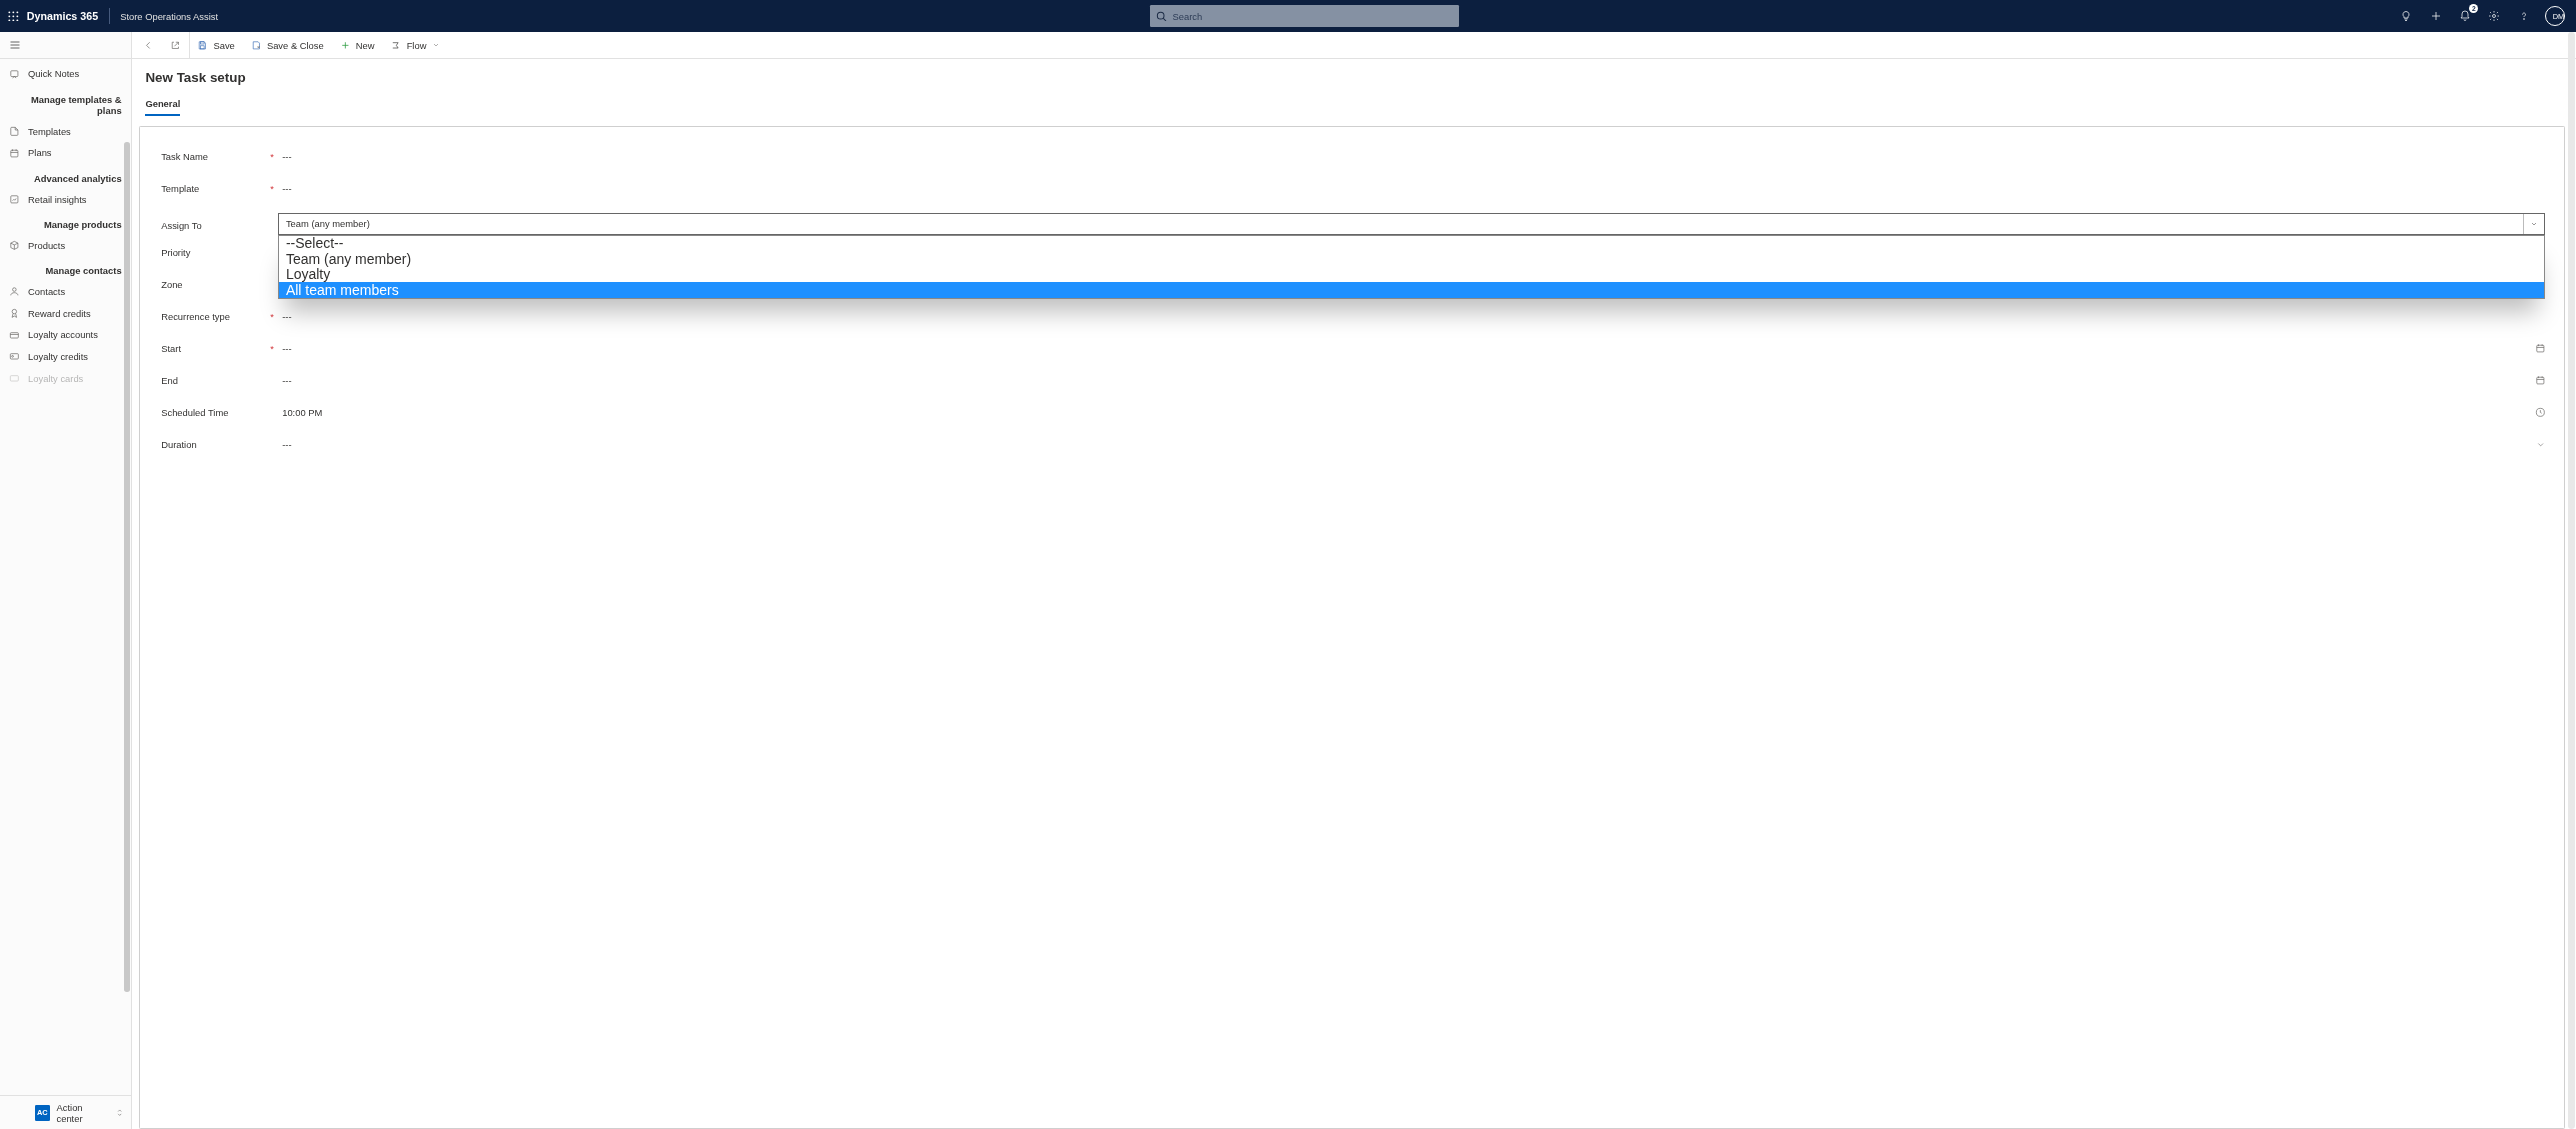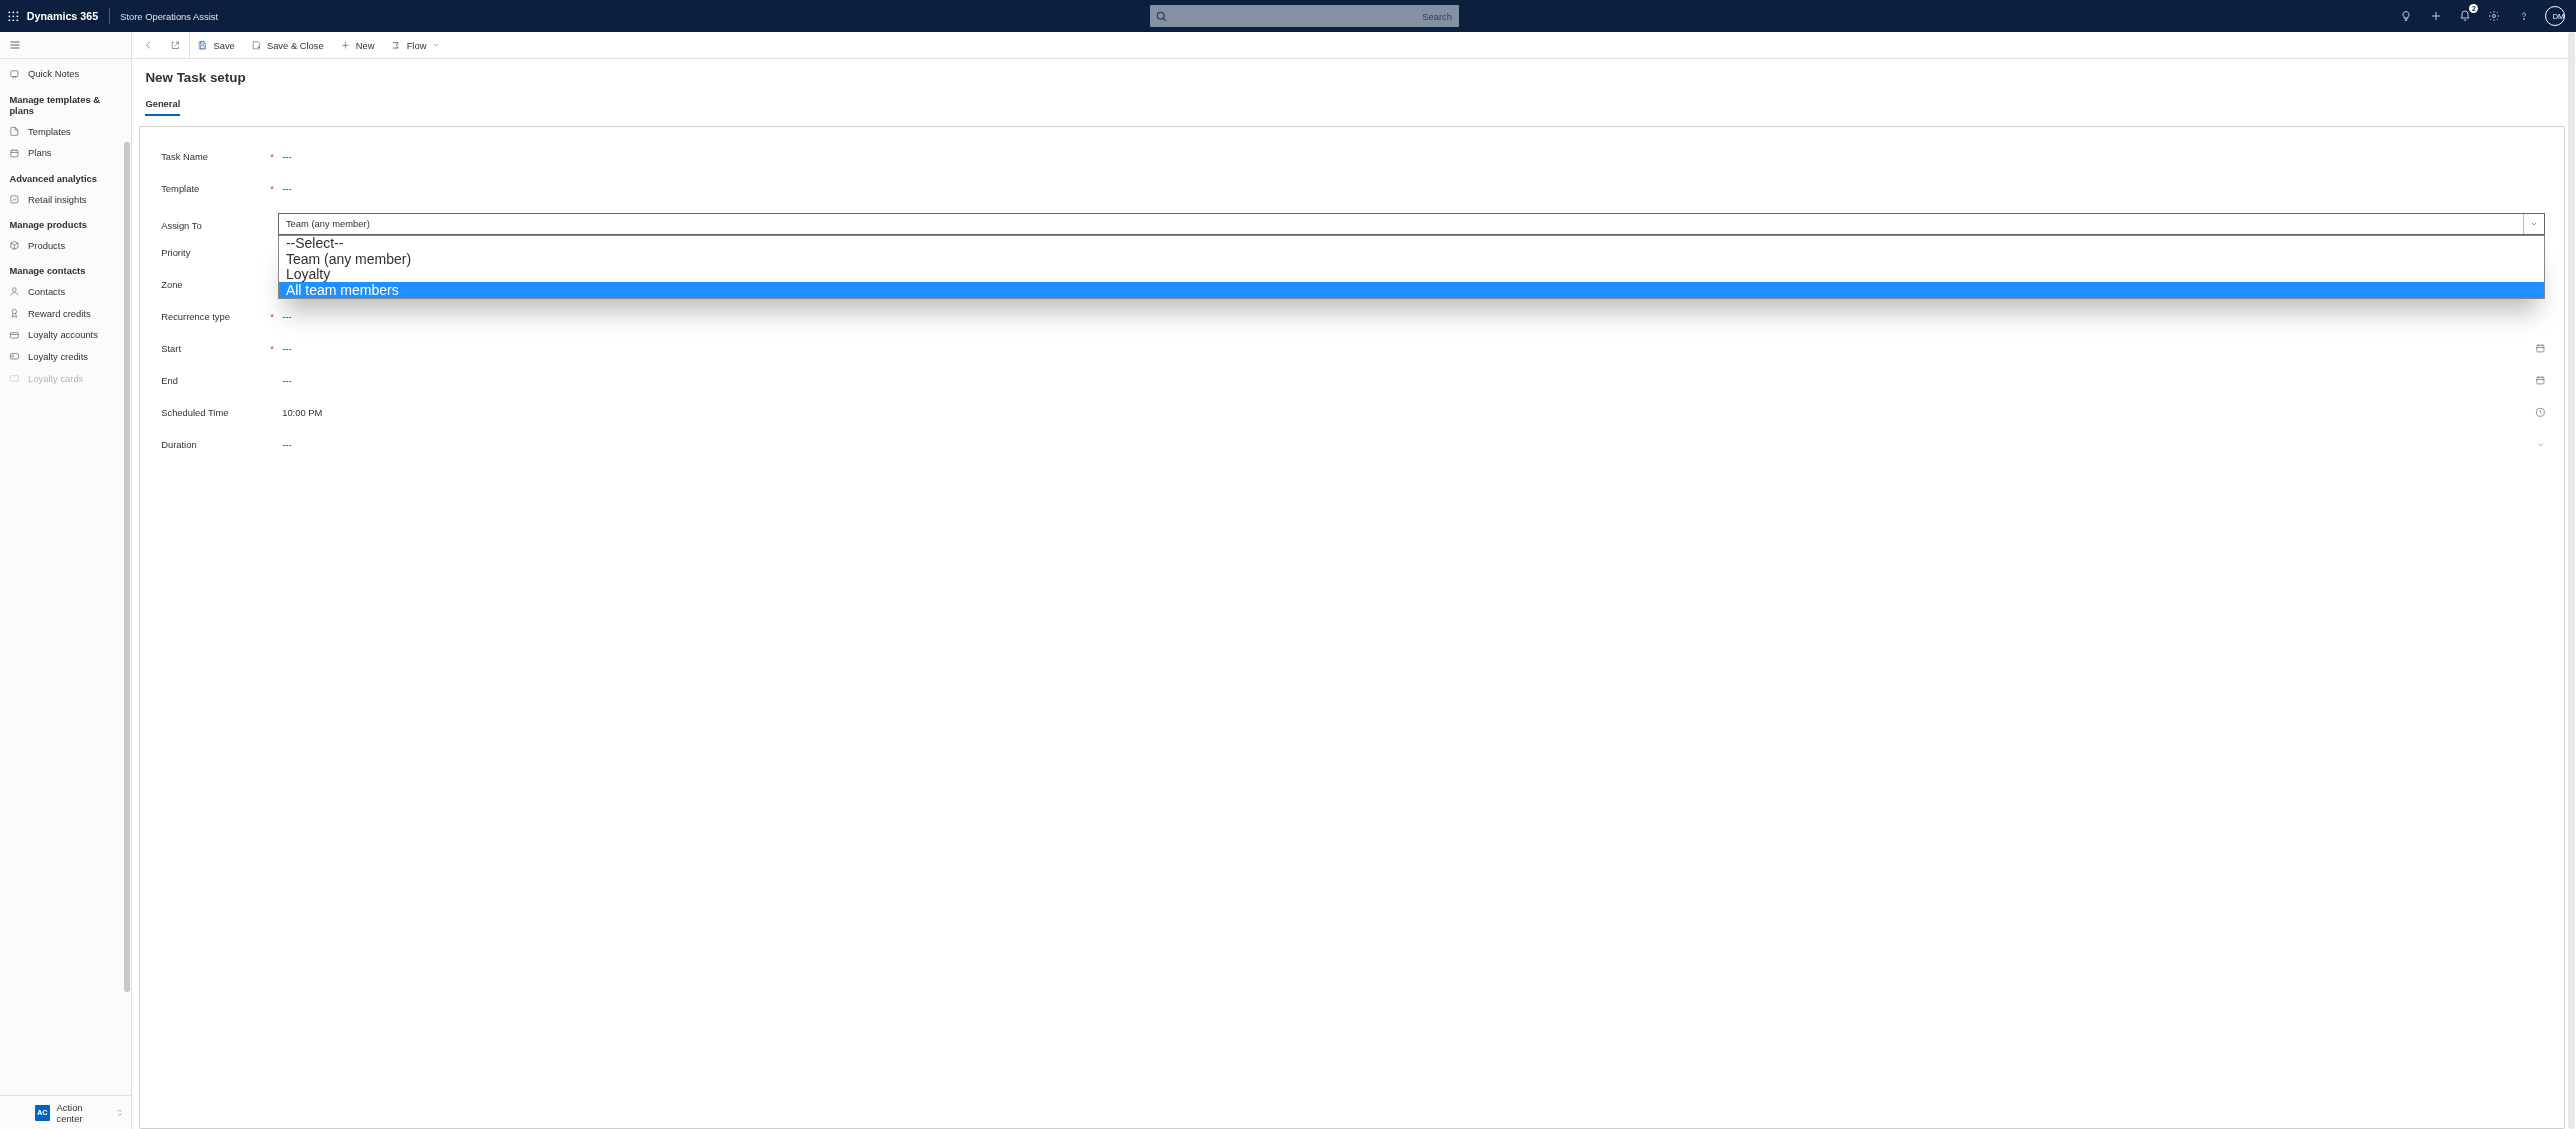--- a/index.html
+++ b/index.html
@@ -8,41 +8,41 @@
 
   
   .topbar { height:32px; background:#0c1f3f; color:#fff; display:flex; align-items:center; padding:0 5.4px; }
   .topbar .waffle { width:21.5px; height:21.5px; display:flex; align-items:center; justify-content:center; cursor:pointer; }
   .topbar .brand { font-weight:600; font-size:10.7px; margin-left:5.4px; }
   .topbar .divider { width:0.7px; height:16px; background:#465a7d; margin:0 10.7px; }
   .topbar .appname { font-size:9.4px; color:#e1e1e1; }
   .search-wrap { margin-left:auto; margin-right:auto; }
   .searchbox { width:309px; height:21.5px; background:#8591a3; border-radius:1.3px; display:flex; align-items:center; padding:0 6.7px; color:#1b2a44; }
   .searchbox svg { flex-shrink:0; }
-  .searchbox input { flex:1; border:none; background:transparent; color:#1b2a44; font-size:9.4px; margin-left:5.4px; outline:none;text-align:right; }
+  .searchbox input { flex:1; border:none; background:transparent; color:#1b2a44; font-size:9.4px; margin-left:5.4px; outline:none; }
   .searchbox input::placeholder { color:#2d3c56; }
   .topbar .right-icons { display:flex; align-items:center; gap:13.4px; margin-left:8px; margin-right:5.4px; }
   .topbar .icon-btn { width:16px; height:16px; display:flex; align-items:center; justify-content:center; cursor:pointer; position:relative; }
   .topbar .badge { position:absolute; top:-4px; right:-5.4px; background:#fff; color:#0c1f3f; font-size:6.7px; font-weight:600; border-radius:5.4px; padding:0 2.7px; line-height:9.4px; min-width:9.4px; text-align:center; }
   .avatar { width:20px; height:20px; border:1px solid #fff; border-radius:50%; display:flex; align-items:center; justify-content:flex-end; font-size:7.4px; color:#fff; }
 
   
   .cmdbar { height:27px; border-bottom:0.7px solid #e1e1e1; display:flex; align-items:center; background:#fff; padding-left:2.7px; }
   .cmdbar .sep { width:0.7px; height:27px; background:#e1e1e1; }
   .cmdbar .btn { display:flex; align-items:center; gap:5.4px; padding:0 8px; cursor:pointer; height:27px; font-size:9.4px; }
   .cmdbar .btn.iconly { padding:0; width:27px; justify-content:center; }
   .cmdbar svg { flex-shrink:0; }
 
   
   .body-row { flex:1; display:flex; min-height:0; }
   .sidebar { width:132px; border-right:0.7px solid #e1e1e1; display:flex; flex-direction:column; position:relative; background:#fbfbfb; }
   .sidebar-scroll { flex:1; overflow:hidden; position:relative; padding-top:4px; }
   .sidebar .nav-item { display:flex; align-items:center; gap:8px; padding:5.4px 9.4px; cursor:pointer; font-size:9.4px; color:#323130; }
   .sidebar .nav-item svg { width:10.7px; height:10.7px; flex-shrink:0; stroke:#605e5c; }
-  .sidebar .section-title { font-weight:600; font-size:9.4px; padding:9.4px 9.4px 4px 9.4px; color:#323130; }
+  .sidebar .section-title { font-weight:600; font-size:9.4px; padding:9.4px 9.4px 4px 9.4px; color:#323130;text-align:right; }
   .sidebar .faded-item { opacity:0.35; }
   .sidebar .vscrollbar { position:absolute; right:1.3px; top:0; width:5.4px; height:100%; }
   .sidebar .vscrollbar .thumb { position:absolute; top:8%; width:5.4px; height:82%; background:#c8c8c8; border-radius:2.7px; }
   .sidebar-footer { border-top:0.7px solid #e1e1e1; display:flex; align-items:center; padding:5.4px 6.7px; gap:6.7px; cursor:pointer; }
   .sidebar-footer .badge-sq { width:16px; height:16px; background:#0064c1; color:#fff; font-size:7.4px; font-weight:600; display:flex; align-items:center; justify-content:center; border-radius:1.3px;margin-left:28px; }
   .sidebar-footer .updown { margin-left:auto; }
 
   
   .main { flex:1; display:flex; flex-direction:column; min-width:0; background:#fff; position:relative; }
   .page-header { padding:10.7px 13.4px 0 13.4px; }

